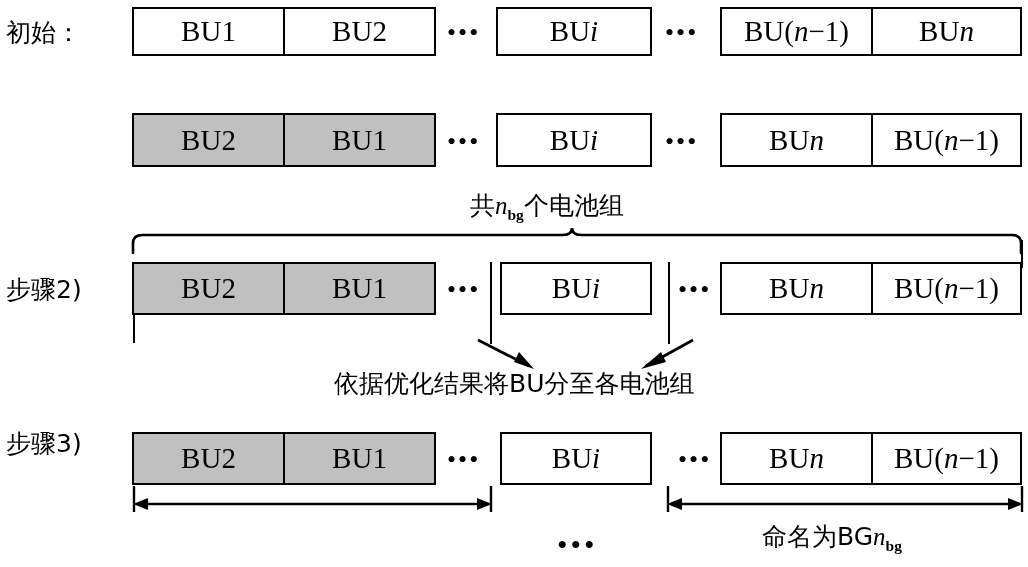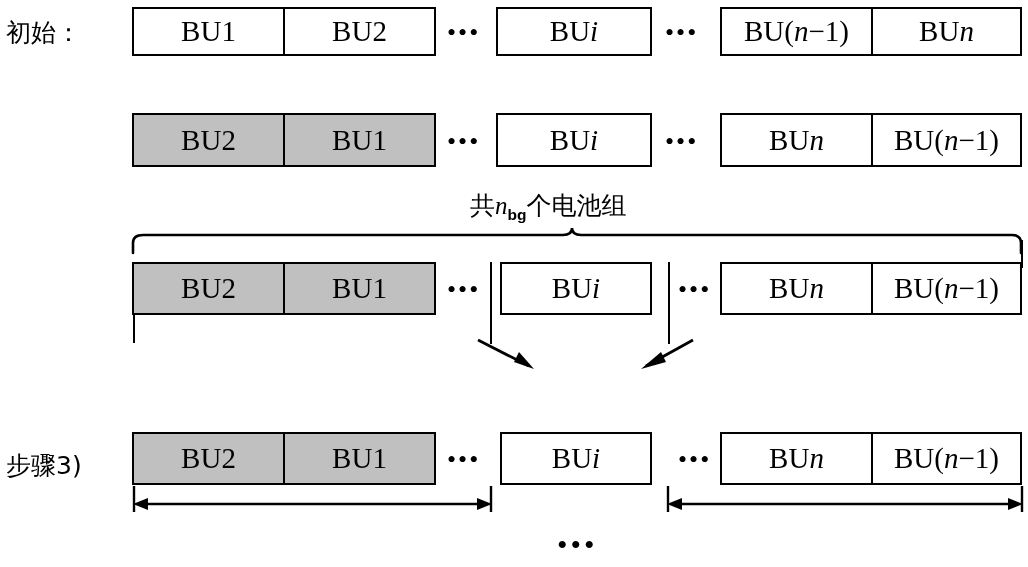--- a/index.html
+++ b/index.html
@@ -70,21 +70,21 @@
     color: #000;
     white-space: nowrap;
   }
   .caption .serif-part {
     font-family: "Liberation Serif", "DejaVu Serif", serif;
   }
   .caption sub {
     font-size: 0.62em;
     font-weight: bold;
     font-style: normal;
-    font-family: Liberation Sans, sans-serif;
+    font-family: Liberation Serif, serif;
   }
   .vline {
     position: absolute;
     width: 0;
     border-left: 2.5px solid #000;
   }
   svg.overlay {
     position: absolute;
     left: 0;
     top: 0;
@@ -134,20 +134,21 @@
     <span><span>BU</span><span class="ital">n</span></span>
   </div>
   <div class="bu-box joined-left" style="left:872px; top:113px; width:150px; height:54px;">
     <span><span>BU(</span><span class="ital">n</span><span>−1)</span></span>
   </div>
 
   <div class="caption" style="left:470px; top:189px;">
     <span>共</span><span class="serif-part ital">n</span><sub>bg</sub><span>个电池组</span>
   </div>
 
+  <div class="row-label" style="left:6px; top:273px;">步骤2)</div>
 
   <div class="bu-box gray joined-right" style="left:132px; top:262px; width:152px; height:53px;">
     <span>BU2</span>
   </div>
   <div class="bu-box gray joined-left" style="left:284px; top:262px; width:152px; height:53px;">
     <span>BU1</span>
   </div>
   <div class="dots" style="left:447px; top:275px;">•••</div>
   <div class="bu-box" style="left:500px; top:262px; width:152px; height:53px;">
     <span><span>BU</span><span class="ital">i</span></span>
@@ -158,22 +159,23 @@
   </div>
   <div class="bu-box joined-left" style="left:872px; top:262px; width:150px; height:53px;">
     <span><span>BU(</span><span class="ital">n</span><span>−1)</span></span>
   </div>
 
   <div class="vline" style="left:133px; top:313px; height:30px;"></div>
   <div class="vline" style="left:490px; top:262px; height:82px;"></div>
   <div class="vline" style="left:668px; top:262px; height:82px;"></div>
   <div class="vline" style="left:1021px; top:240px; height:28px;"></div>
 
-
-  <div class="row-label" style="left:6px; top:449px;">步骤3)</div>
+  <div class="caption" style="left:334px; top:367px;">依据优化结果将BU分至各电池组</div>
+
+  <div class="row-label" style="left:6px; top:427px;">步骤3)</div>
 
   <div class="bu-box gray joined-right" style="left:132px; top:432px; width:152px; height:53px;">
     <span>BU2</span>
   </div>
   <div class="bu-box gray joined-left" style="left:284px; top:432px; width:152px; height:53px;">
     <span>BU1</span>
   </div>
   <div class="dots" style="left:447px; top:445px;">•••</div>
   <div class="bu-box" style="left:500px; top:432px; width:152px; height:53px;">
     <span><span>BU</span><span class="ital">i</span></span>
@@ -182,20 +184,23 @@
   <div class="bu-box joined-right" style="left:720px; top:432px; width:152px; height:53px;">
     <span><span>BU</span><span class="ital">n</span></span>
   </div>
   <div class="bu-box joined-left" style="left:872px; top:432px; width:150px; height:53px;">
     <span><span>BU(</span><span class="ital">n</span><span>−1)</span></span>
   </div>
 
 
   <div class="dots-mid" style="left:557px; top:528px;">•••</div>
 
+  <div class="caption" style="left:762px; top:520px;">
+    <span>命名为BG</span><span class="serif-part ital">n</span><sub>bg</sub>
+  </div>
 
   <svg class="overlay" viewBox="0 0 1028 567">
 
     <path d="M 133,253 L 133,243 Q 133,235 143,235 L 563,235 Q 572,235 572,228 Q 572,235 581,235 L 1012,235 Q 1021,235 1021,243 L 1021,253" fill="none" stroke="#000" stroke-width="2.6" stroke-linecap="round"></path>
 
     <g>
       <line x1="478" y1="340" x2="529" y2="366" stroke="#000" stroke-width="2.8"></line>
       <polygon points="534,369 514,362 519,352" fill="#000"></polygon>
     </g>
 

